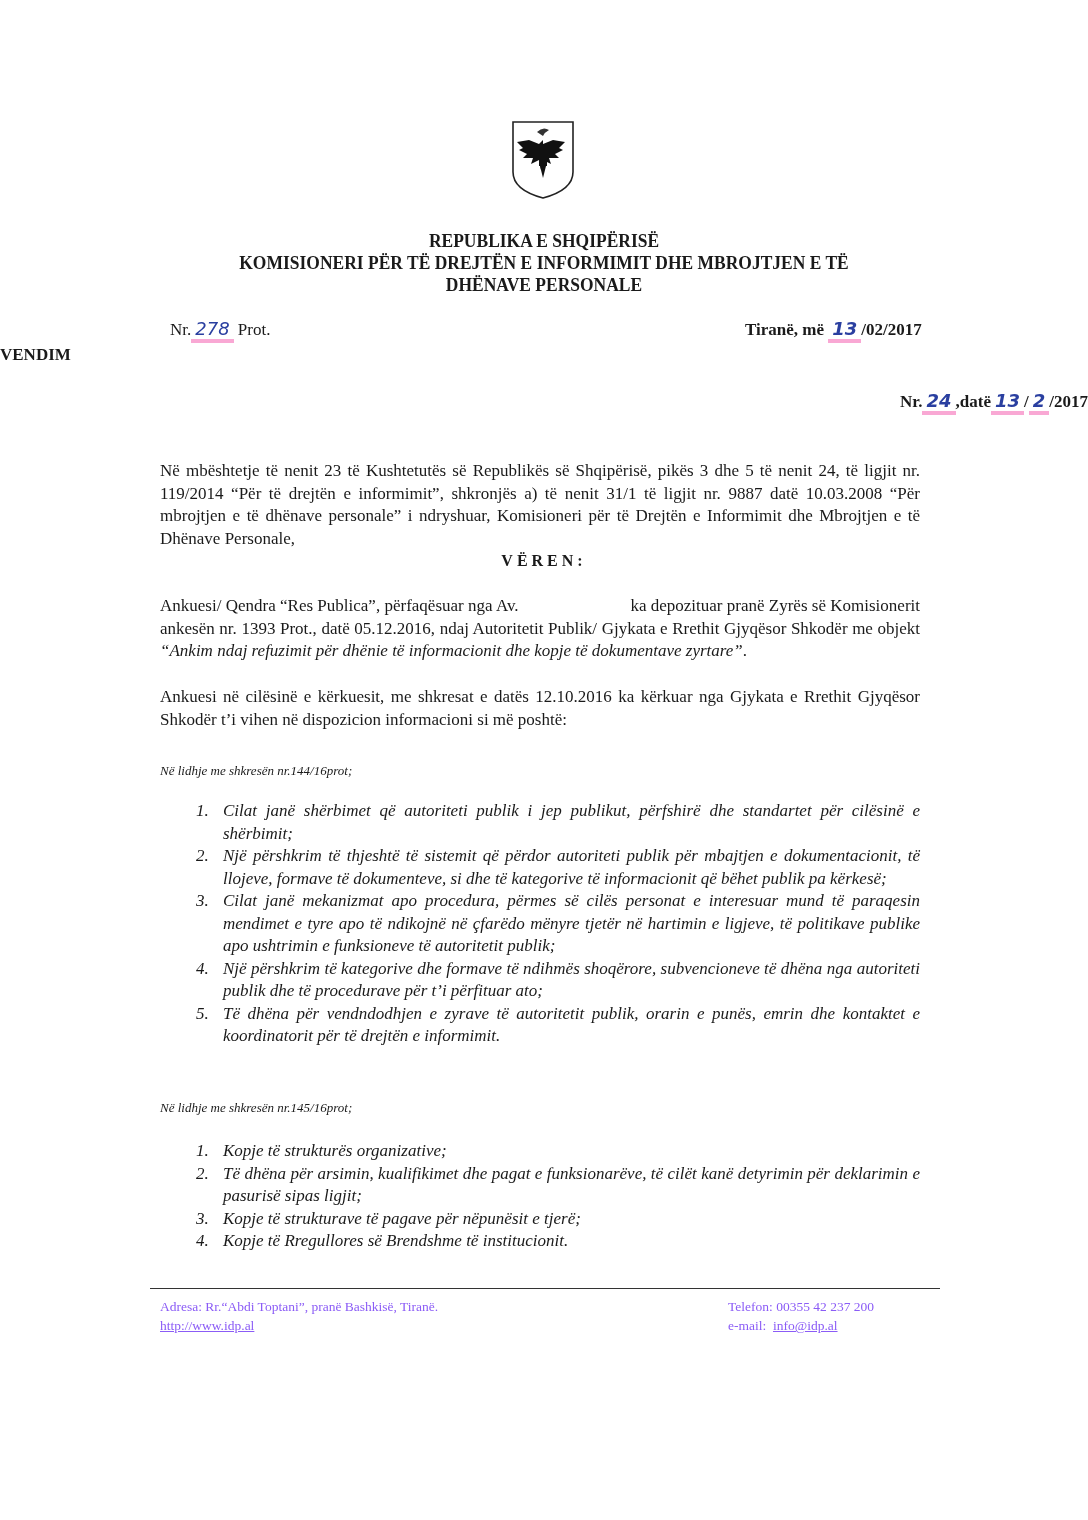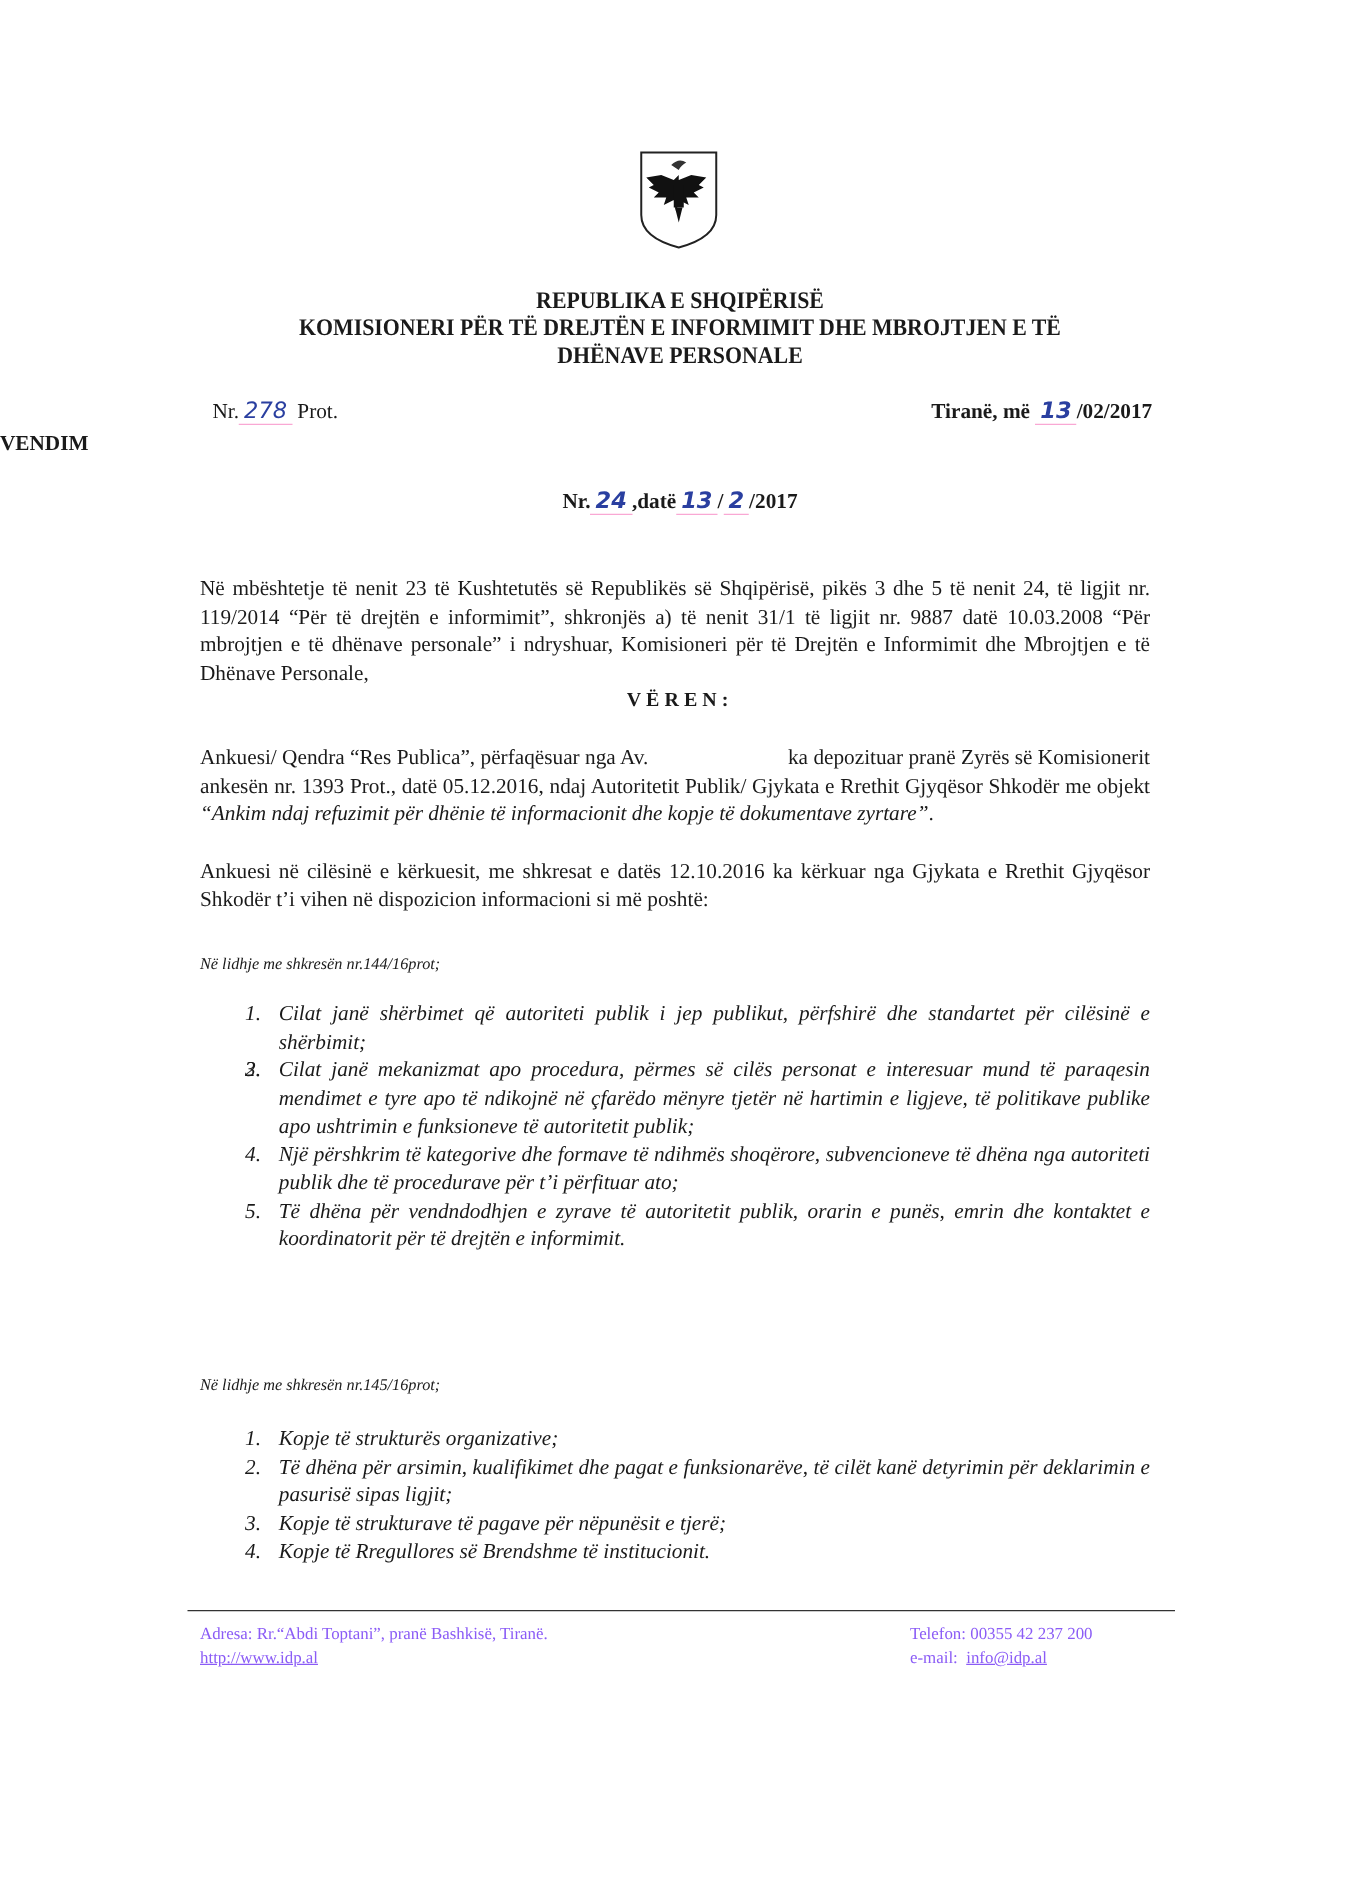--- a/index.html
+++ b/index.html
@@ -8,24 +8,24 @@
   .page { position: absolute; left: 0; top: 0; width: 1088px; height: 1520px; }
   .emblem { position: absolute; left: 510px; top: 120px; width: 66px; height: 80px; }
   .hdr { position: absolute; left: 0; width: 1088px; text-align: center; font-weight: bold;
          font-size: 19px; letter-spacing: 0px; transform: scaleX(0.92); transform-origin: 544px 0; }
   .hdr1 { top: 230px; }
   .hdr2 { top: 252px; }
   .hdr3 { top: 274px; }
   .row-nr { position: absolute; top: 318px; left: 170px; font-size: 17px; }
   .row-date { position: absolute; top: 318px; left: 745px; font-size: 17px; font-weight: bold; }
   .hand { font-family: "DejaVu Sans", sans-serif; color: #2a3fa0; font-style: italic;
-          border-bottom: 1px solid #f9a8d4; padding: 0 4px; font-size: 18px; }
+          border-bottom: 4px solid #f9a8d4; padding: 0 4px; font-size: 18px; }
   .vendim { position: absolute; top: 345px; left: 0; width: 1088px; 
             font-weight: bold; font-size: 17px; }
-  .vendim-nr { position: absolute; top: 390px; left: 0; width: 1088px; text-align: center;
+  .vendim-nr { position: absolute; top: 390px; left: 0; width: 1088px; text-align: right;
                font-weight: bold; font-size: 17px; }
   .para { position: absolute; left: 160px; width: 760px; font-size: 17px; line-height: 22.5px;
           text-align: justify; }
   .p1 { top: 460px; }
   .veren { position: absolute; top: 552px; left: 0; width: 1088px; text-align: center;
            font-weight: bold; font-size: 16px; letter-spacing: 4px; }
   .p2 { top: 595px; }
   .p3 { top: 686px; }
   .it { font-style: italic; }
   .sec-h { position: absolute; left: 160px; font-size: 13px; font-style: italic; }
@@ -80,21 +80,21 @@
 
   <div class="veren">VËREN:</div>
 
   <div class="para p2" style="white-space: pre-wrap;"><span>Ankuesi/ Qendra “Res Publica”, përfaqësuar nga Av.                          ka depozituar pranë Zyrës së Komisionerit ankesën nr. 1393 Prot., datë 05.12.2016, ndaj Autoritetit Publik/ Gjykata e Rrethit Gjyqësor Shkodër me objekt </span><span class="it">“Ankim ndaj refuzimit për dhënie të informacionit dhe kopje të dokumentave zyrtare”</span><span>.</span></div>
 
   <div class="para p3">Ankuesi në cilësinë e kërkuesit, me shkresat e datës 12.10.2016 ka kërkuar nga Gjykata e Rrethit Gjyqësor Shkodër t’i vihen në dispozicion informacioni si më poshtë:</div>
 
   <div class="sec-h sec1">Në lidhje me shkresën nr.144/16prot;</div>
   <ol class="items list1">
     <li><span class="num">1.</span><span>Cilat janë shërbimet që autoriteti publik i jep publikut, përfshirë dhe standartet për cilësinë e shërbimit;</span></li>
-    <li><span class="num">2.</span></li>
+    <li><span class="num">2.</span><span>Një përshkrim të thjeshtë të sistemit që përdor autoriteti publik për mbajtjen e dokumentacionit, të llojeve, formave të dokumenteve, si dhe të kategorive të informacionit që bëhet publik pa kërkesë;</span></li>
     <li><span class="num">3.</span><span>Cilat janë mekanizmat apo procedura, përmes së cilës personat e interesuar mund të paraqesin mendimet e tyre apo të ndikojnë në çfarëdo mënyre tjetër në hartimin e ligjeve, të politikave publike apo ushtrimin e funksioneve të autoritetit publik;</span></li>
     <li><span class="num">4.</span><span>Një përshkrim të kategorive dhe formave të ndihmës shoqërore, subvencioneve të dhëna nga autoriteti publik dhe të procedurave për t’i përfituar ato;</span></li>
     <li><span class="num">5.</span><span>Të dhëna për vendndodhjen e zyrave të autoritetit publik, orarin e punës, emrin dhe kontaktet e koordinatorit për të drejtën e informimit.</span></li>
   </ol>
 
   <div class="sec-h sec2">Në lidhje me shkresën nr.145/16prot;</div>
   <ol class="items list2">
     <li><span class="num">1.</span><span>Kopje të strukturës organizative;</span></li>
     <li><span class="num">2.</span><span>Të dhëna për arsimin, kualifikimet dhe pagat e funksionarëve, të cilët kanë detyrimin për deklarimin e pasurisë sipas ligjit;</span></li>
     <li><span class="num">3.</span><span>Kopje të strukturave të pagave për nëpunësit e tjerë;</span></li>

